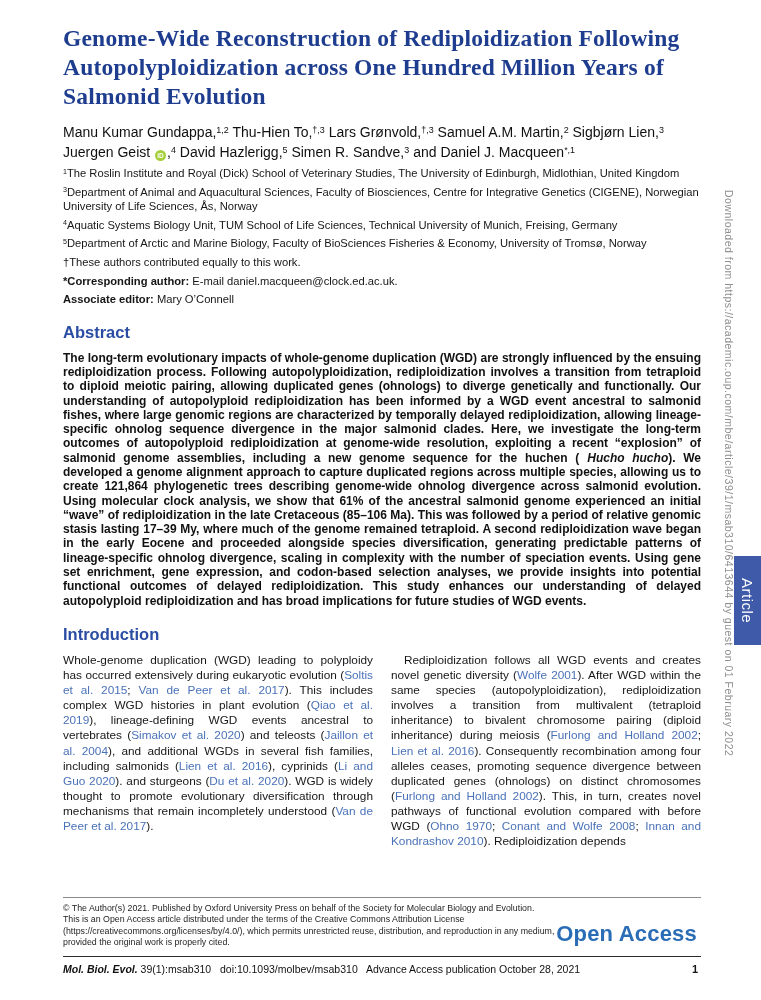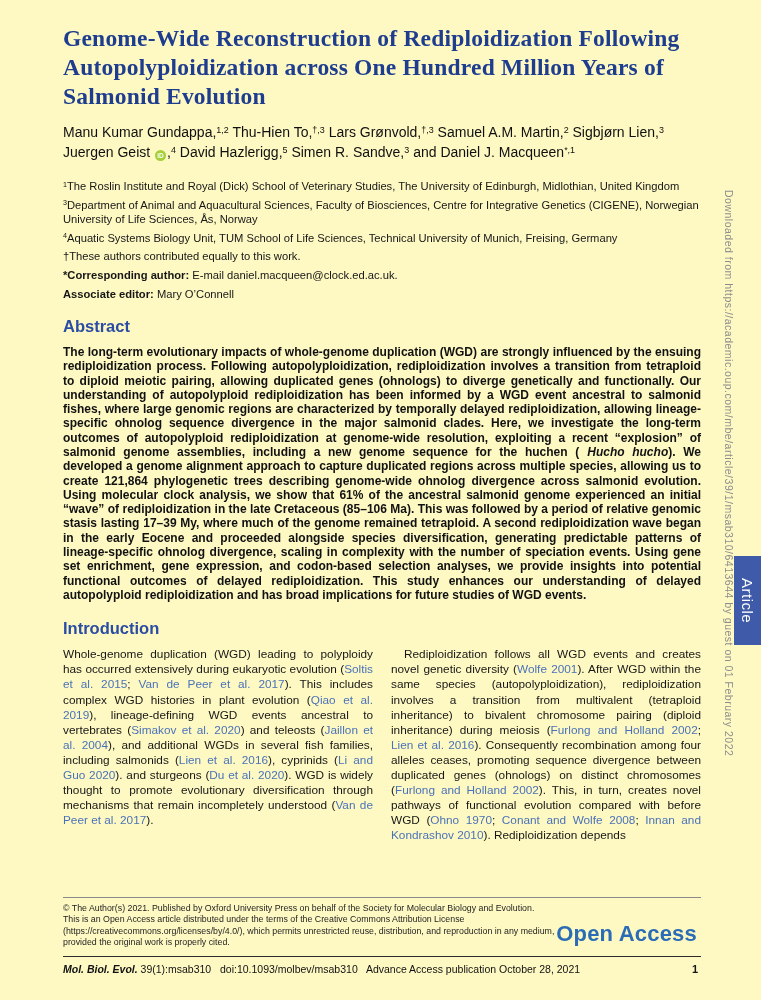--- a/index.html
+++ b/index.html
@@ -1,26 +1,26 @@
 <!DOCTYPE html>
 <html lang="en" style="--c-title: #1e3d8f; --c-heading: #2a4da3; --c-link: #4a72b8; --c-badge: #3f5aa8; --c-oa: #2a6db6; --c-orcid: #a6ce39;"><head>
 <meta charset="utf-8">
 <style>
   * { margin:0; padding:0; box-sizing:border-box; }
   html,body { background:#e9e9e9; }
   body { width:761px; height:1000px; position:relative; font-family:"Liberation Sans", sans-serif; color:#161616; }
-  .page { position:absolute; inset:0; background:#fef9c3; overflow:hidden; }
+  .page { position:absolute; inset:0; background:#ffffff; overflow:hidden; }
   .content { position:absolute; left:63px; top:24px; width:638px; }
 
   h1.title { font-family:"Liberation Serif", serif; font-weight:bold; color:var(--c-title,#1e3d8f);
              font-size:23.5px; line-height:29px; letter-spacing:0.2px; }
   .authors { margin-top:11px; font-size:14px; line-height:20px; color:#101010; }
   sup { font-size:0.64em; vertical-align:baseline; position:relative; top:-0.45em; line-height:0; }
 
-  .affiliations { margin-top:17px; }
+  .affiliations { margin-top:4px; }
   .affiliations p { font-size:11.2px; line-height:14.2px; margin-bottom:4.5px; text-align:left; }
 
   .bold { font-weight:bold; }
   .italic { font-style:italic;padding-left:8px; }
   .bolditalic { font-weight:bold; font-style:italic; }
   .link { color:var(--c-link,#4a72b8); cursor:pointer; }
 
   h2.section { color:var(--c-heading,#2a4da3); font-size:16.5px; font-weight:bold; }
   .abstract-h { margin-top:16px; }
   .abstract { margin-top:9px; font-size:12px; line-height:14.3px; font-weight:bold; text-align:justify; color:#111; }
@@ -57,20 +57,21 @@
 <div class="page">
   <div class="content">
     <h1 class="title">Genome-Wide Reconstruction of Rediploidization Following Autopolyploidization across One Hundred Million Years of Salmonid Evolution</h1>
 
     <p class="authors"><span>Manu Kumar Gundappa,</span><sup>1,2</sup><span> Thu-Hien To,</span><sup>†,3</sup><span> Lars Grønvold,</span><sup>†,3</sup><span> Samuel A.M. Martin,</span><sup>2</sup><span> Sigbjørn Lien,</span><sup>3</sup><span> Juergen Geist </span><span class="orcid">iD</span><span>,</span><sup>4</sup><span> David Hazlerigg,</span><sup>5</sup><span> Simen R. Sandve,</span><sup>3</sup><span> and Daniel J. Macqueen</span><sup>*,1</sup></p>
 
     <div class="affiliations">
       <p><sup>1</sup><span>The Roslin Institute and Royal (Dick) School of Veterinary Studies, The University of Edinburgh, Midlothian, United Kingdom</span></p>
       <p><sup>3</sup><span>Department of Animal and Aquacultural Sciences, Faculty of Biosciences, Centre for Integrative Genetics (CIGENE), Norwegian University of Life Sciences, Ås, Norway</span></p>
       <p><sup>4</sup><span>Aquatic Systems Biology Unit, TUM School of Life Sciences, Technical University of Munich, Freising, Germany</span></p>
+      <p><sup>5</sup><span>Department of Arctic and Marine Biology, Faculty of BioSciences Fisheries &amp; Economy, University of Tromsø, Norway</span></p>
       <p><span>†</span><span>These authors contributed equally to this work.</span></p>
       <p><span class="bold">*Corresponding author:</span><span> E-mail daniel.macqueen@clock.ed.ac.uk.</span></p>
       <p><span class="bold">Associate editor:</span><span> Mary O’Connell</span></p>
     </div>
 
     <h2 class="section abstract-h">Abstract</h2>
     <p class="abstract"><span>The long-term evolutionary impacts of whole-genome duplication (WGD) are strongly influenced by the ensuing rediploidization process. Following autopolyploidization, rediploidization involves a transition from tetraploid to diploid meiotic pairing, allowing duplicated genes (ohnologs) to diverge genetically and functionally. Our understanding of autopolyploid rediploidization has been informed by a WGD event ancestral to salmonid fishes, where large genomic regions are characterized by temporally delayed rediploidization, allowing lineage-specific ohnolog sequence divergence in the major salmonid clades. Here, we investigate the long-term outcomes of autopolyploid rediploidization at genome-wide resolution, exploiting a recent “explosion” of salmonid genome assemblies, including a new genome sequence for the huchen (</span><span class="italic">Hucho hucho</span><span>). We developed a genome alignment approach to capture duplicated regions across multiple species, allowing us to create 121,864 phylogenetic trees describing genome-wide ohnolog divergence across salmonid evolution. Using molecular clock analysis, we show that 61% of the ancestral salmonid genome experienced an initial “wave” of rediploidization in the late Cretaceous (85–106 Ma). This was followed by a period of relative genomic stasis lasting 17–39 My, where much of the genome remained tetraploid. A second rediploidization wave began in the early Eocene and proceeded alongside species diversification, generating predictable patterns of lineage-specific ohnolog divergence, scaling in complexity with the number of speciation events. Using gene set enrichment, gene expression, and codon-based selection analyses, we provide insights into potential functional outcomes of delayed rediploidization. This study enhances our understanding of delayed autopolyploid rediploidization and has broad implications for future studies of WGD events.</span></p>
 
     <h2 class="section intro-h">Introduction</h2>
     <div class="columns">

